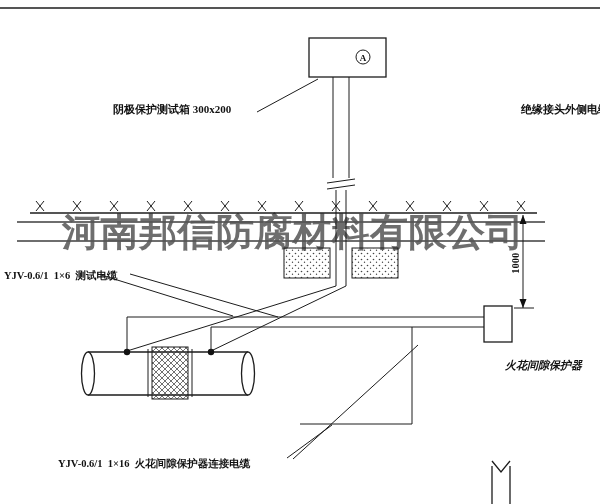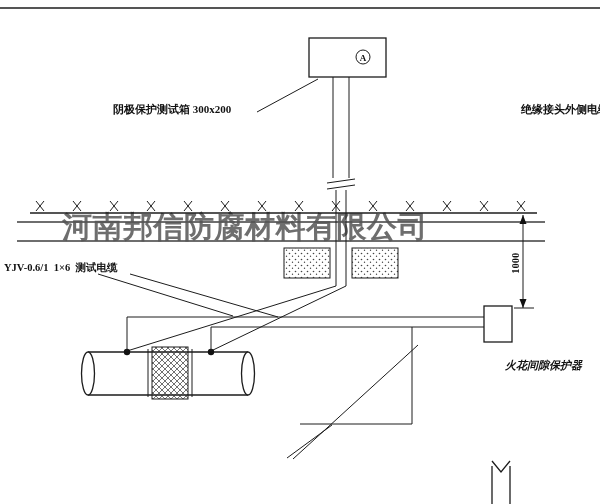--- a/index.html
+++ b/index.html
@@ -10,21 +10,21 @@
   svg{position:absolute;left:0;top:0;z-index:2;}
   .k{stroke:#1c1c1c;stroke-width:1;}
   .k2{stroke:#1c1c1c;stroke-width:1.3;}
   .dot{fill:#111;stroke:none;}
   .at{font:bold 9px "Liberation Serif",serif;fill:#111;stroke:none;text-anchor:middle;}
   .lbl{position:absolute;z-index:3;color:#111;white-space:pre;line-height:1.2;text-align:center;}
   .f11b{font-size:11px;font-weight:bold;}
   .f10b{font-size:10.5px;font-weight:bold;}
   .wm{
     position:absolute;z-index:1;left:62px;top:207px;
-    font-size:30px;font-weight:bold;letter-spacing:0.5px;white-space:nowrap;
+    font-size:38px;font-weight:bold;letter-spacing:0.5px;white-space:nowrap;
     color:#555;opacity:0.85;
   }
   .wline{position:absolute;z-index:1;left:17px;width:528px;height:2px;background:#555;opacity:0.85;}
   .wl1{top:221px;}
   .wl2{top:240px;}
   .dim1000{
     left:494px;top:257px;width:44px;text-align:center;
     transform:rotate(-90deg);
   }
 </style>
@@ -88,17 +88,18 @@
     <polygon class="dot" points="523,215 519.5,224 526.5,224"></polygon>
     <polygon class="dot" points="523,308 519.5,299 526.5,299"></polygon>
 
     <path class="k" fill="none" d="M287,458L332,425 M293,459L418,345"></path>
 
     <path class="k2" fill="none" d="M492,504V466 M510,504V466 M492,461L501,472L510,461"></path>
   </svg>
 
   <div class="lbl f11b" style="left:113px;top:103px;">阴极保护测试箱 300x200</div>
   <div class="lbl f11b" style="left:521px;top:103px;">绝缘接头外侧电缆</div>
-  <div class="lbl f10b" style="left:4px;top:262px;">YJV-0.6/1  1×6  测试电缆</div>
+  <div class="lbl f10b" style="left:4px;top:270px;">YJV-0.6/1  1×6  测试电缆</div>
   <div class="lbl f10b dim1000">1000</div>
   <div class="lbl f11b" style="left:505px;top:359px;font-style:italic;">火花间隙保护器</div>
+  <div class="lbl f10b" style="left:58px;top:458px;">YJV-0.6/1  1×16  火花间隙保护器连接电缆</div>
 
 </div>
 
 </body></html>

